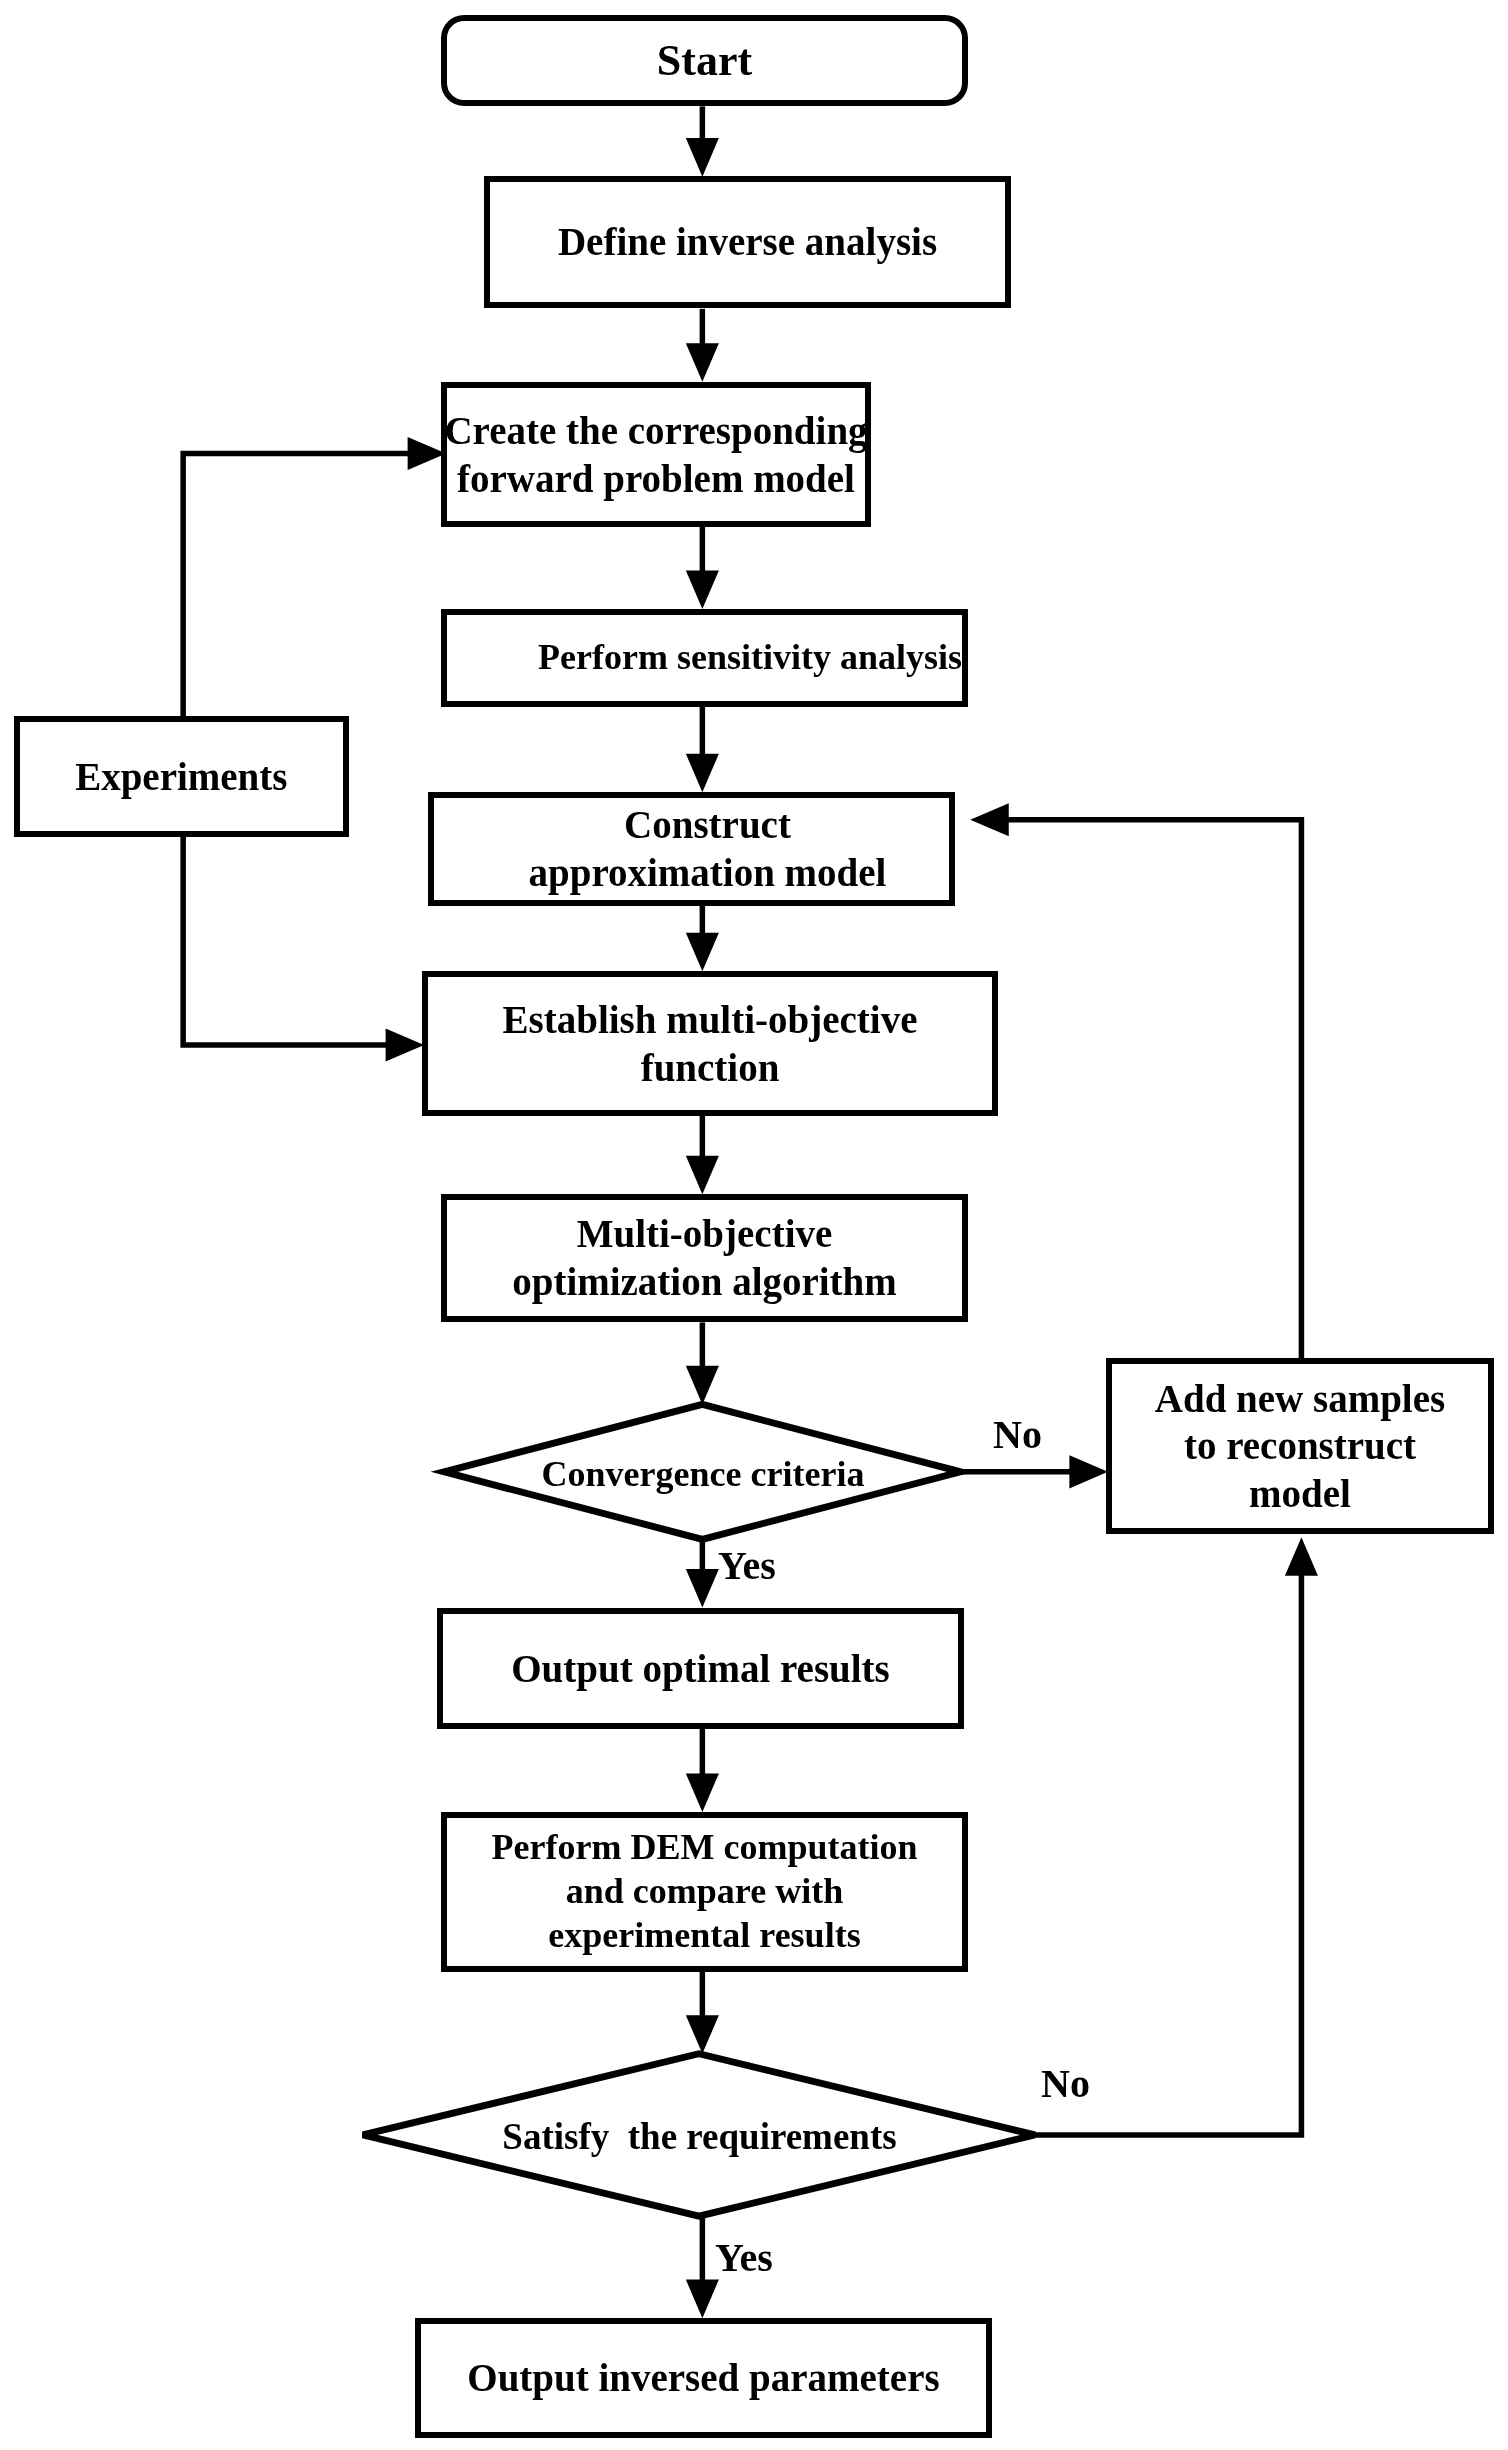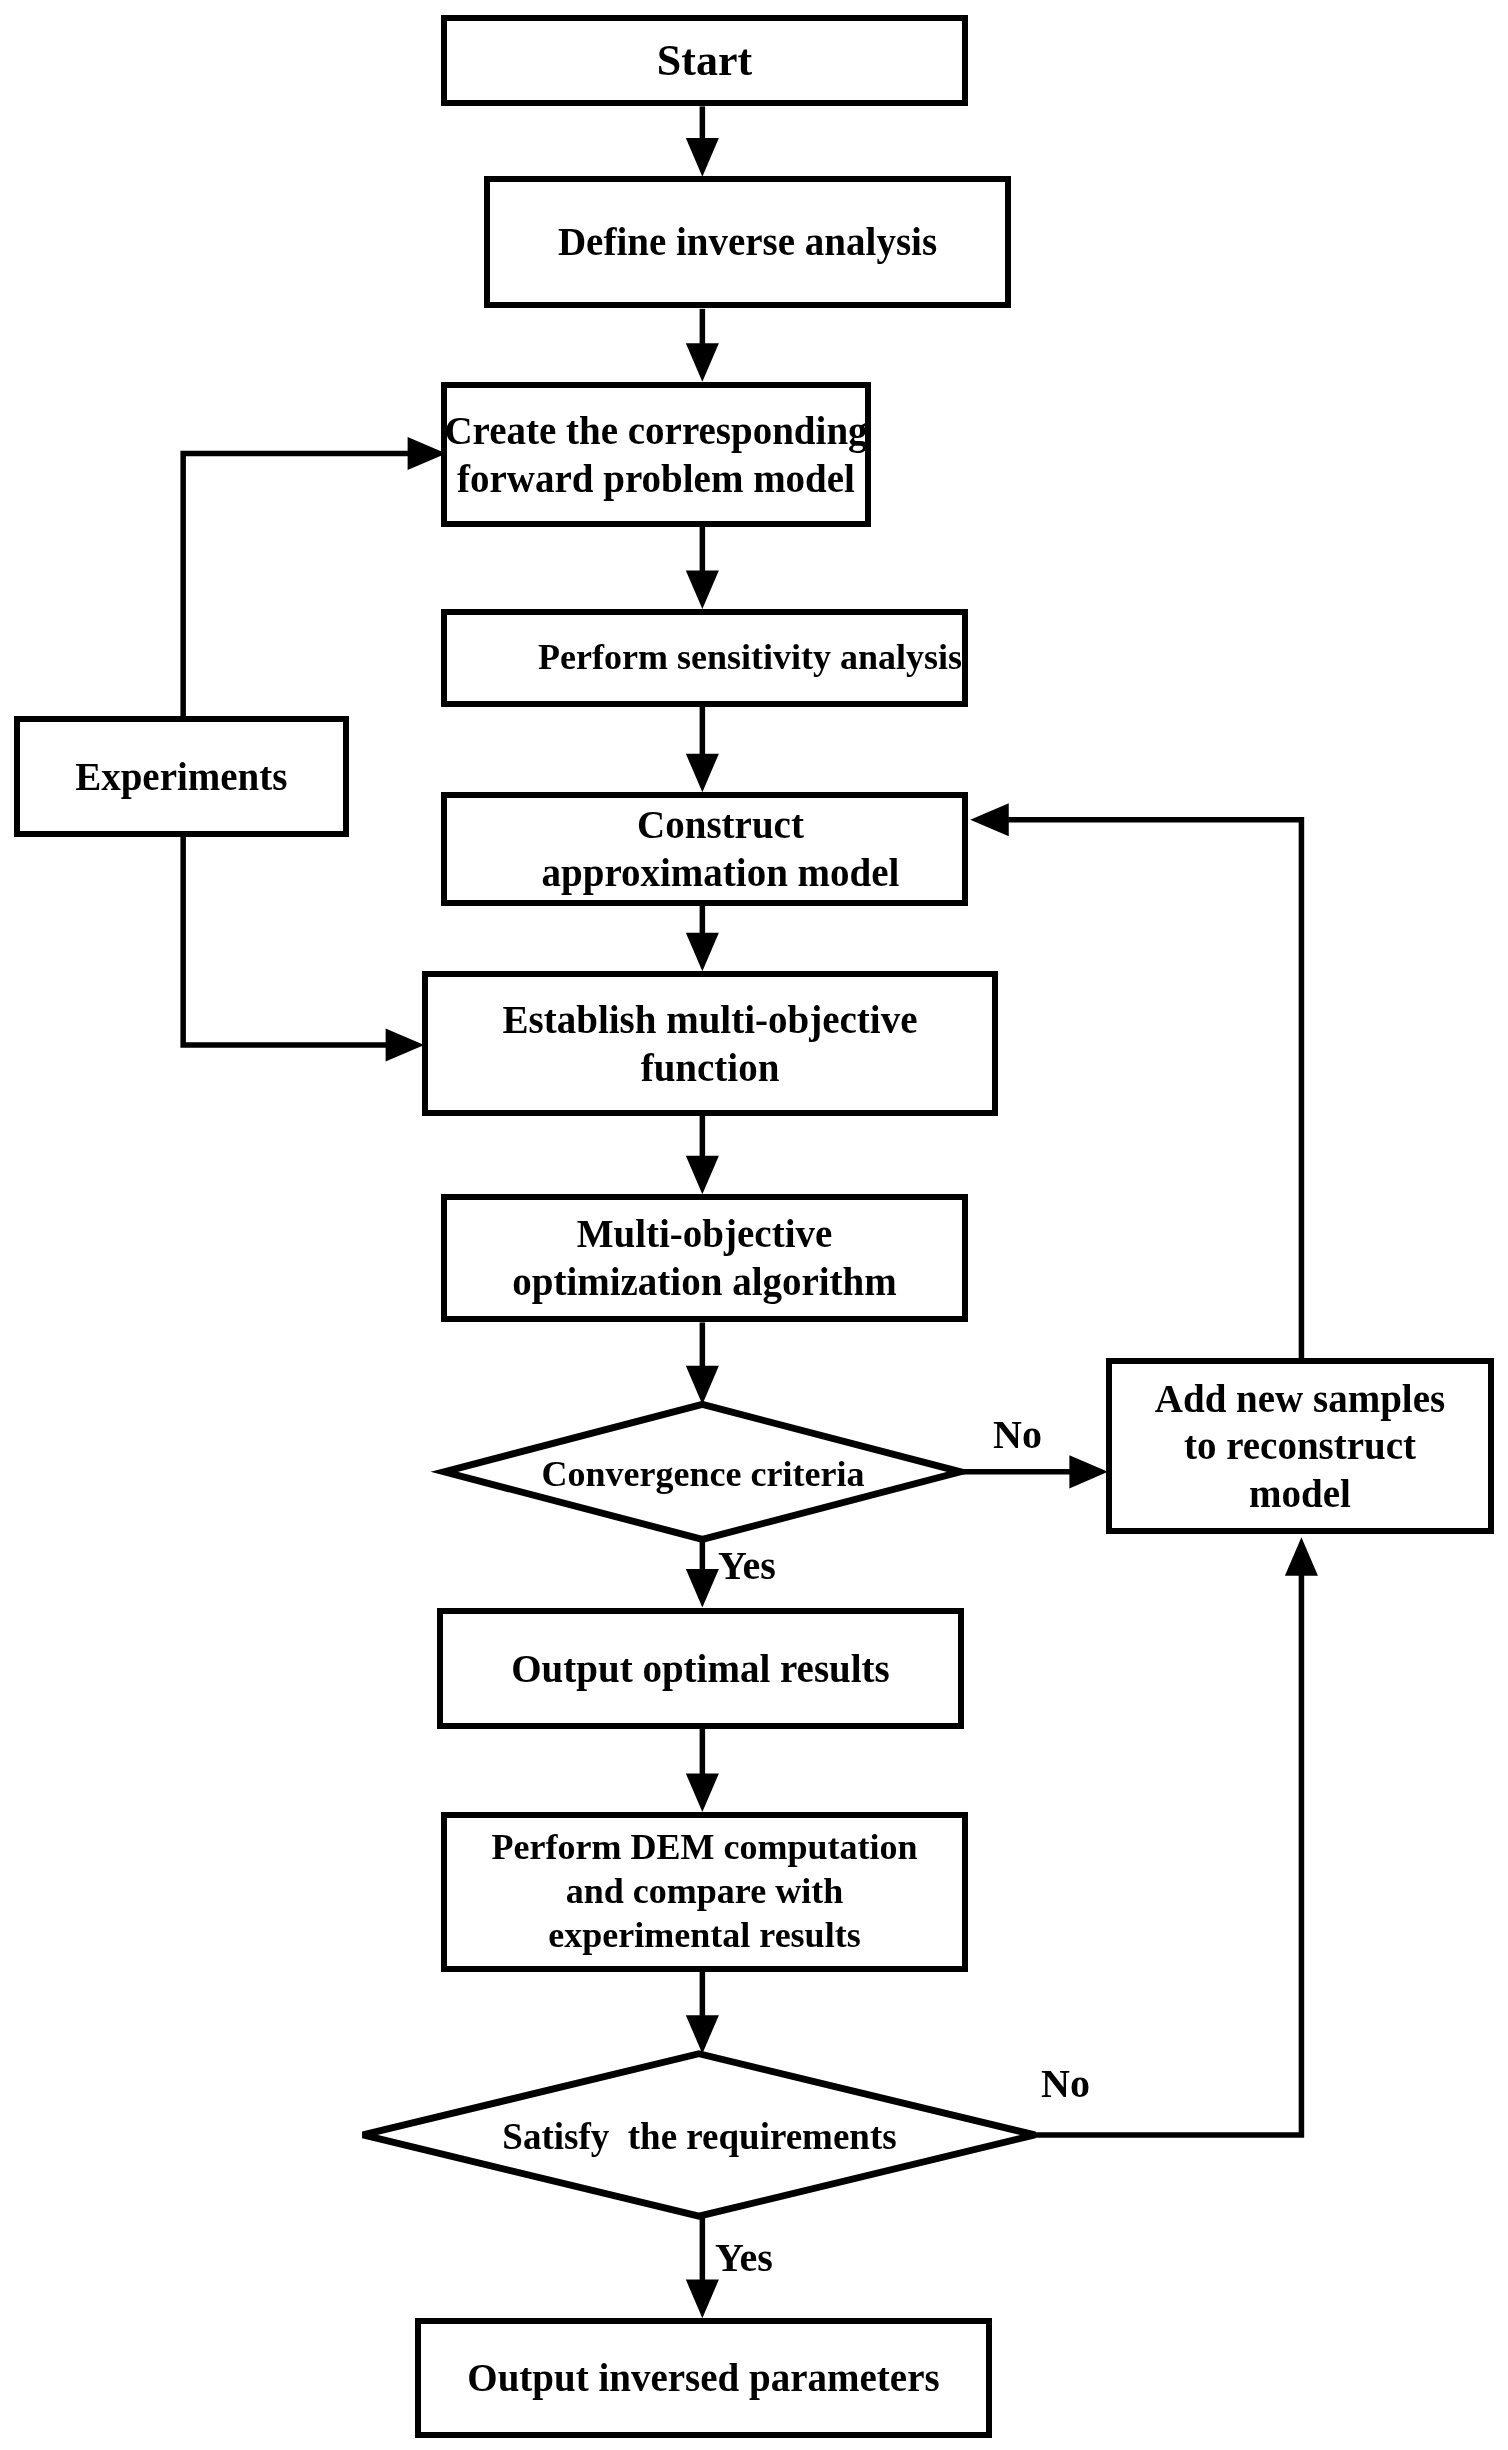--- a/index.html
+++ b/index.html
@@ -27,21 +27,21 @@
     flex-direction: column;
     align-items: center;
     justify-content: center;
     text-align: center;
     font-weight: bold;
     font-size: 39px;
     line-height: 1.22;
     z-index: 2;
   }
   .box .line { display: block; white-space: pre; }
-  .font-xl { font-size: 44px; }
+  .font-xl { font-size: 44px; border-radius: 23px; }
   .font-sm { font-size: 36px; }
   .dlabel {
     position: absolute;
     display: flex;
     align-items: center;
     justify-content: center;
     text-align: center;
     font-weight: bold;
     font-size: 36px;
     white-space: pre;
@@ -148,21 +148,21 @@
   </div>
 
   <div class="box font-sm" style="left:441px; top:609px; width:527px; height:98px;align-items:flex-end;">
     <span class="line">Perform sensitivity analysis</span>
   </div>
 
   <div class="box" style="left:13.8px; top:716px; width:335px; height:121px;">
     <span class="line">Experiments</span>
   </div>
 
-  <div class="box" style="left:441px; top:792px; width:527px; height:114px;padding-left:32px;">
+  <div class="box" style="left:428px; top:792px; width:527px; height:114px;padding-left:32px;">
     <span class="line">Construct</span>
     <span class="line">approximation model</span>
   </div>
 
   <div class="box" style="left:422px; top:971px; width:576px; height:145px;">
     <span class="line">Establish multi-objective</span>
     <span class="line">function</span>
   </div>
 
   <div class="box" style="left:441px; top:1194px; width:527px; height:128px;">

